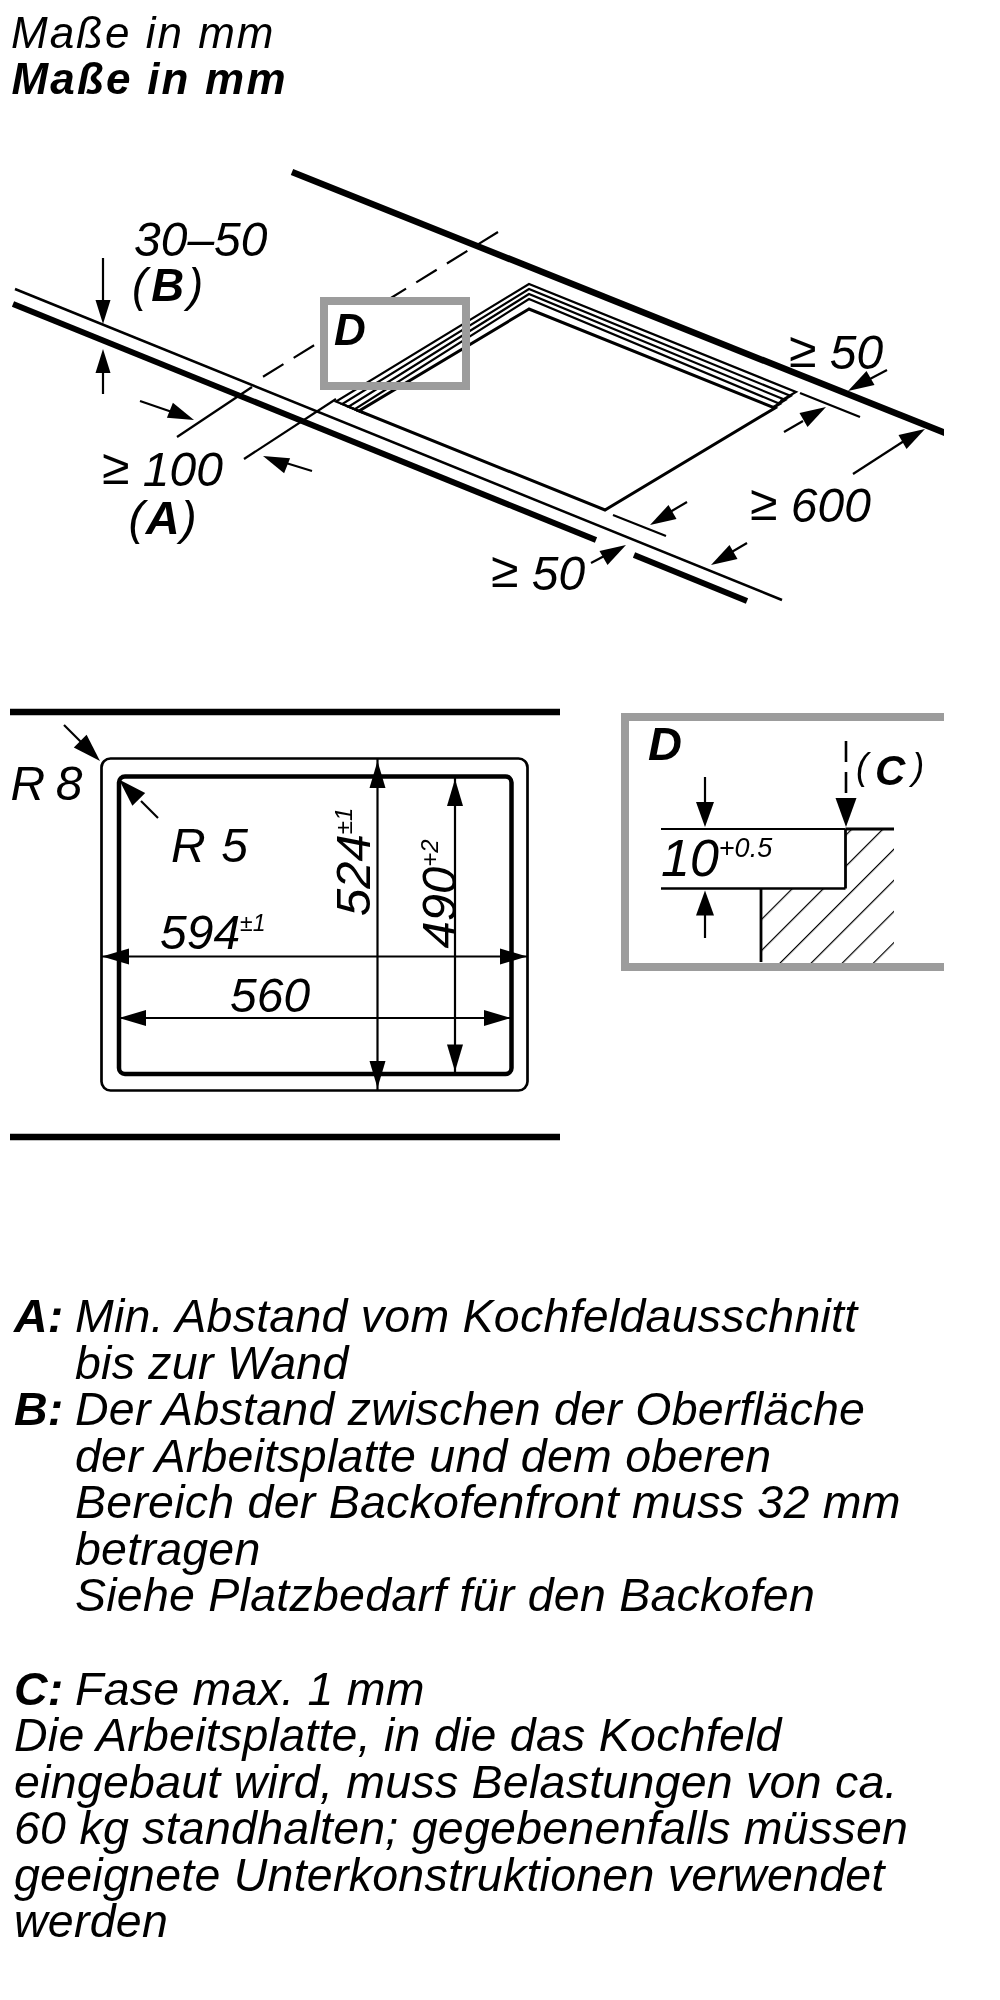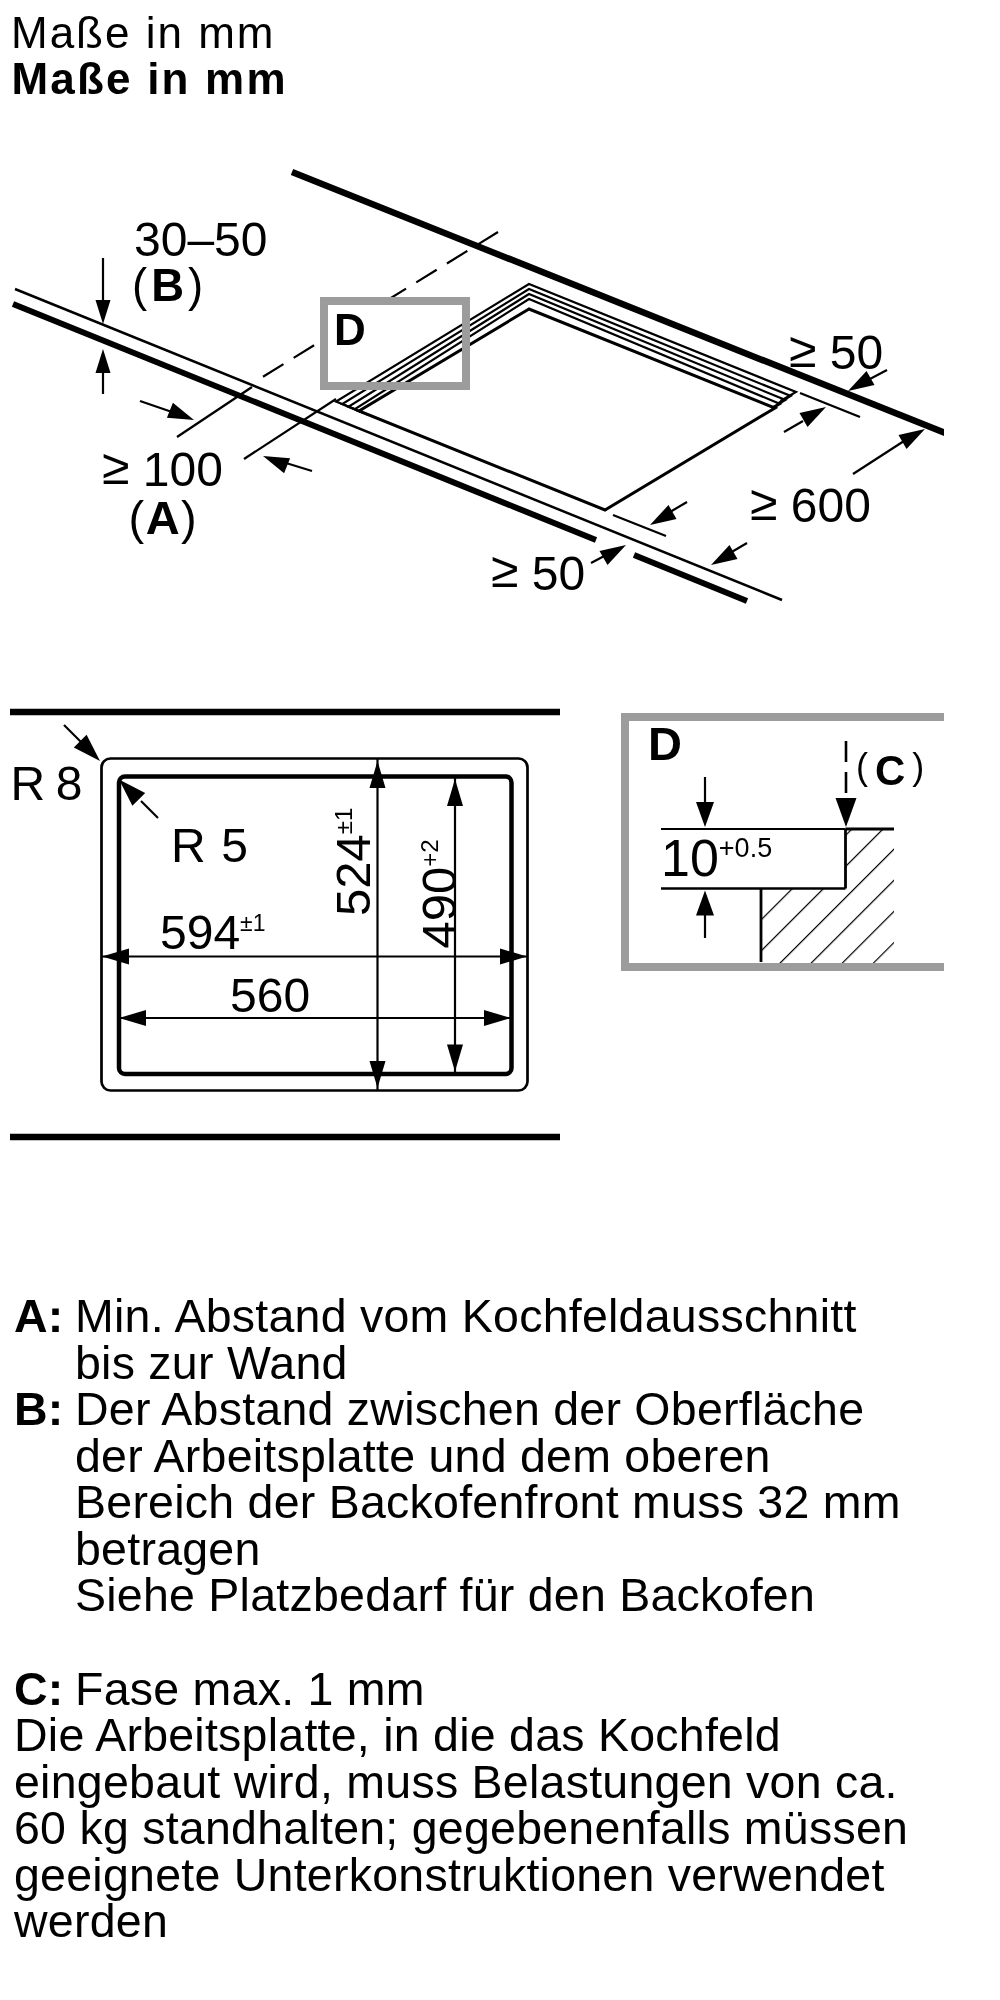--- a/index.html
+++ b/index.html
@@ -1,16 +1,16 @@
 <!DOCTYPE html>
 <html><head>
 <meta charset="utf-8">
 <style>
 html,body{margin:0;padding:0;background:#fff;}
-#page{position:relative;width:944px;height:2000px;background:#fff;overflow:hidden;}
+#page{position:relative;width:944px;height:2000px;background:#fff;overflow:hidden;font-style:italic;}
 svg{display:block;}
 text{font-family:"Liberation Sans",sans-serif;fill:#000;}
 </style>
 </head>
 <body>
 <div id="page">
 <svg width="1000" height="2000" viewBox="0 0 1000 2000">
 <rect x="0" y="0" width="1000" height="2000" fill="#fff"></rect>
 <line x1="498.0" y1="232.0" x2="261.0" y2="378.0" stroke="#000" stroke-width="2.2" stroke-dasharray="24 12"></line>
 <line x1="252.0" y1="387.0" x2="177.0" y2="437.0" stroke="#000" stroke-width="2.2"></line>

